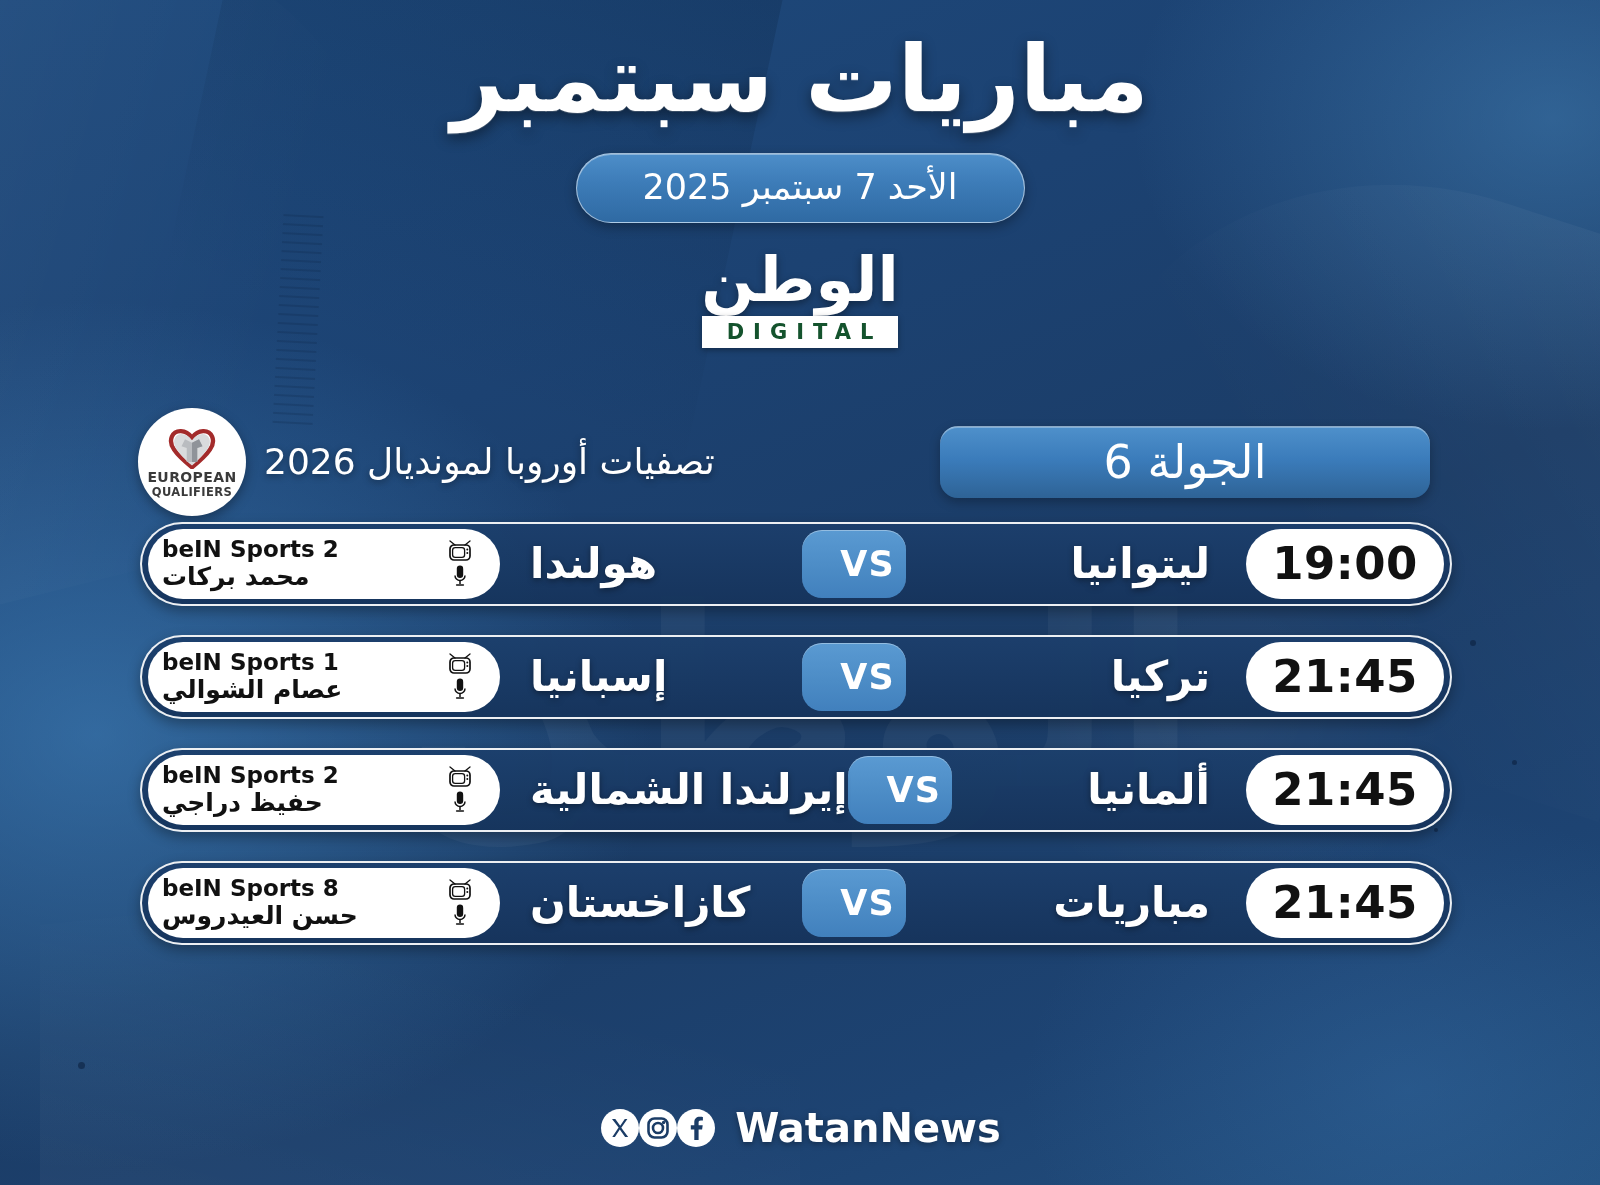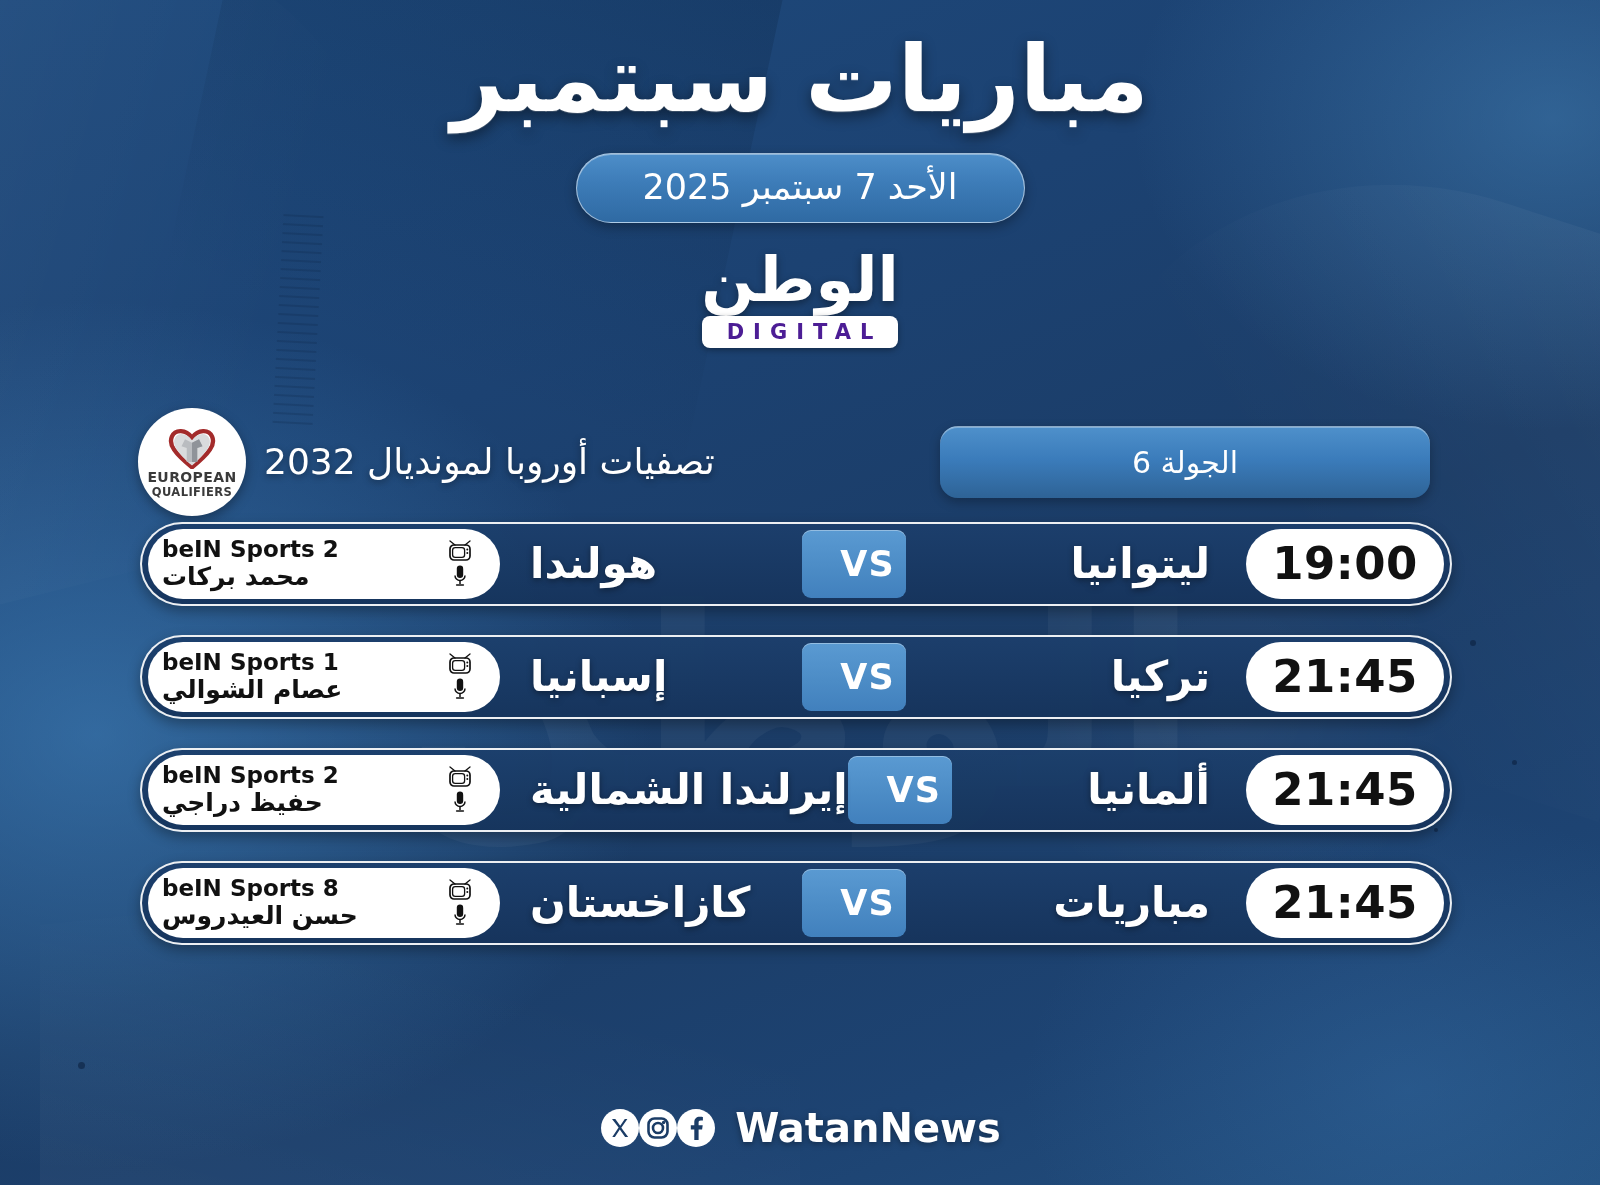--- a/index.html
+++ b/index.html
@@ -103,47 +103,47 @@
 
   
   .brand { margin-top:28px; display:flex; flex-direction:column; align-items:center; }
   .brand-name {
     font-size:62px; font-weight:700; color:#ffffff; line-height:.95;
     text-shadow:0 3px 8px rgba(0,0,0,.4);
   }
   .brand-sub {
     margin-top:6px;
     background:#ffffff;
-    color:#4c1d95;
+    color:#14532d;
     font-size:21px;
     font-weight:700;
     letter-spacing:9px;
     padding:4px 16px 4px 25px;
-    border-radius:8px;
+    border-radius:0;
     box-shadow:0 2px 6px rgba(0,0,0,.35);
   }
 
   
   .comp-row {
     position:relative;
     margin-top:70px;
     height:88px;
     display:flex;
     align-items:center;
     justify-content:space-between;
     padding:0 170px 0 138px;
   }
   .round-pill {
     width:490px; height:72px;
     border-radius:18px;
     background:linear-gradient(180deg,#4e90cb 0%,#3b7cbb 45%,#2e6396 100%);
     border-top:1px solid rgba(255,255,255,0.45);
     box-shadow:0 4px 11px rgba(0,0,0,0.28), inset 0 1px 0 rgba(255,255,255,0.30);
     display:flex; align-items:center; justify-content:center;
-    font-size:30px; color:#ffffff;
+    font-size:46px; color:#ffffff;
   }
   .comp-right { display:flex; align-items:center; gap:18px; }
   .comp-name { font-size:36px; color:#ffffff; text-shadow:0 2px 7px rgba(0,0,0,.4); }
 
   .comp-badge {
     width:108px; height:108px; border-radius:50%;
     background:#ffffff;
     box-shadow:0 4px 12px rgba(0,0,0,.35);
     display:flex; flex-direction:column; align-items:center; justify-content:center;
     gap:1px;
@@ -193,21 +193,21 @@
     text-shadow:0 2px 6px rgba(0,0,0,.40);
     white-space:nowrap;
     padding-left:33px;
   }
   .team-home { justify-content:flex-start; padding-right:36px; }
   .team-away { justify-content:flex-end;  padding-left:30px; }
 
   .vs-badge {
     flex:none;
     width:104px; height:68px;
-    border-radius:9px;
+    border-radius:20px;
     background:linear-gradient(180deg,#5a9ad2 0%,#4c8cc6 55%,#4180bd 100%);
     display:flex; align-items:center; justify-content:center;
     font-size:35px; font-weight:700; color:#ffffff;
     letter-spacing:1px;
     box-shadow:inset 0 1px 0 rgba(255,255,255,.35);
     padding-left:28px;
   }
 
   
   .broadcast {
@@ -268,21 +268,21 @@
     <div class="brand">
       <div class="brand-name">الوطن</div>
       <div class="brand-sub">DIGITAL</div>
     </div>
   </div>
 
   <div class="comp-row">
     <div class="round-pill">الجولة 6</div>
 
     <div class="comp-right">
-      <div class="comp-name">تصفيات أوروبا لمونديال 2032</div>
+      <div class="comp-name">تصفيات أوروبا لمونديال 2026</div>
       <div class="comp-badge">
         <svg class="badge-mark" viewBox="0 0 60 48">
           <path d="M30 46 C10 30 3 20 7 11 C11 2 23 3 30 12 C37 3 49 2 53 11 C57 20 50 30 30 46 Z" fill="none" stroke="#a32b2b" stroke-width="5"></path>
           <path d="M30 44 C13 29 7 20 10.5 12.5 C14 5.5 24 7 30 15 C36 7 46 5.5 49.5 12.5 C53 20 47 29 30 44 Z" fill="#d9dbdd"></path>
           <path d="M22 14 L30 18 L38 14 L42 22 L36 24 L36 40 L24 40 L24 24 L18 22 Z" fill="#b9bcc0"></path>
           <path d="M30 18 L38 14 L42 22 L36 24 L36 40 L30 40 Z" fill="#8f9399"></path>
         </svg>
         <div class="badge-t1">EUROPEAN</div>
         <div class="badge-t2">QUALIFIERS</div>
       </div>

